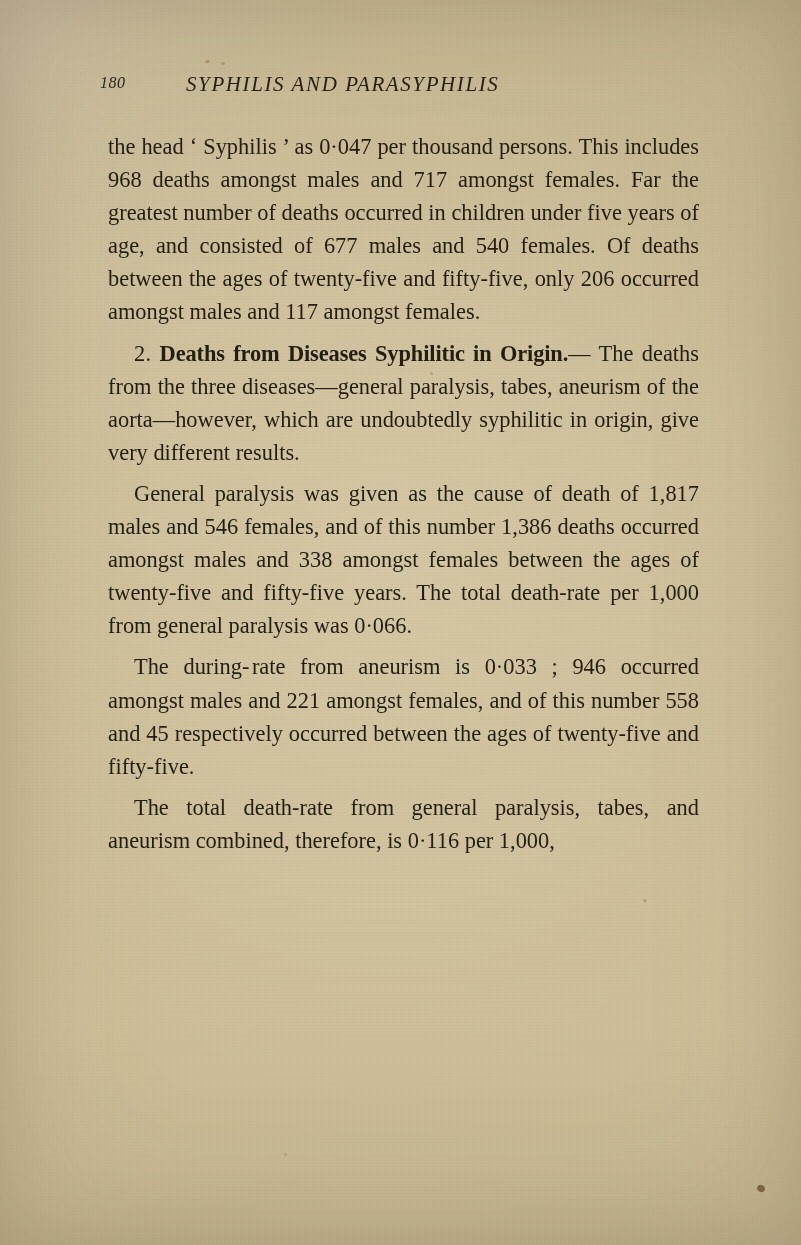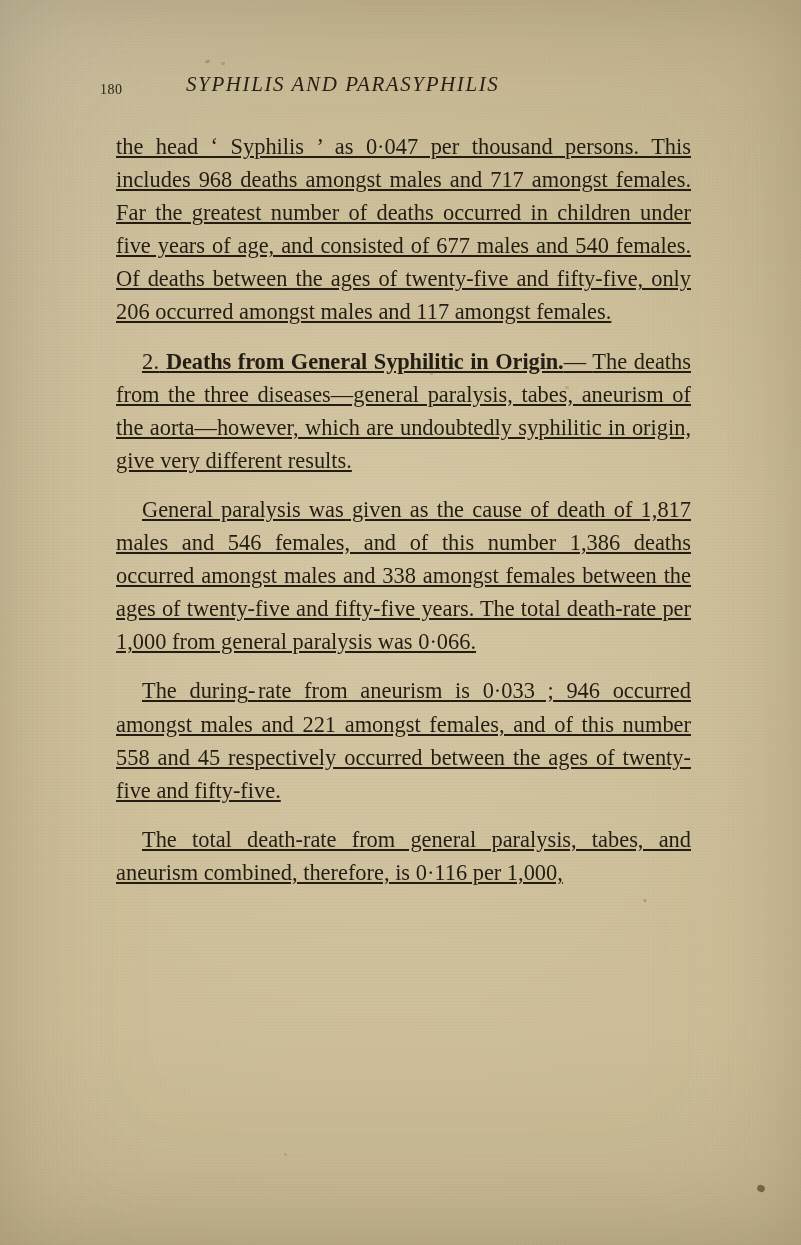--- a/index.html
+++ b/index.html
@@ -56,46 +56,46 @@
 
   
   .runhead {
     position: relative;
     height: 42px;
     margin-bottom: 20px;
   }
   .folio {
     position: absolute;
     left: 0;
-    top: 14px;
-    font-size: 14px;
+    top: 6px;
+    font-size: 16px;
     letter-spacing: 0.5px;
     color: #241e13;
+    font-style: italic;
   }
   .runtitle {
     position: absolute;
     left: 86px;
     top: 4px;
     font-style: italic;
     font-size: 21px;
     letter-spacing: 1.6px;
     color: #241e13;
     white-space: nowrap;
   }
 
   
   .para {
-    margin: 16px;
+    margin: 8px;
     font-size: 22.4px;
     line-height: 33.1px;
     text-align: justify;
     text-align-last: left;
     color: #241d12;
     hyphens: none;
-    text-decoration: underline;
   }
   .para.indent { text-indent: 26px; }
 
   .heading-run {
     font-weight: bold;
     letter-spacing: -0.1px;
   }
   .num { letter-spacing: 0.2px; }
 
   
@@ -125,21 +125,21 @@
   <div class="textblock">
 
     <div class="runhead">
       <span class="folio">180</span>
       <span class="runtitle">SYPHILIS AND PARASYPHILIS</span>
     </div>
 
     <p class="para">the head ‘ Syphilis ’ as 0·047 per thousand persons. This includes 968 deaths amongst males and 717 amongst females. Far the greatest number of deaths occurred in children under five years of age, and consisted of 677 males and 540 females. Of deaths between the ages of twenty-five and fifty-five, only 206 occurred amongst males and 117 amongst females.</p>
 
 
-    <p class="para indent"><span class="num">2.</span> <span class="heading-run">Deaths from General Syphilitic in Origin.</span><span>—</span> <span>The deaths from the three diseases—general paralysis, tabes, aneurism of the aorta—however, which are undoubtedly syphilitic in origin, give very different results.</span></p>
+    <p class="para indent"><span class="num">2.</span> <span class="heading-run">Deaths from Diseases Syphilitic in Origin.</span><span>—</span> <span>The deaths from the three diseases—general paralysis, tabes, aneurism of the aorta—however, which are undoubtedly syphilitic in origin, give very different results.</span></p>
 
     <p class="para indent">General paralysis was given as the cause of death of 1,817 males and 546 females, and of this number 1,386 deaths occurred amongst males and 338 amongst females between the ages of twenty-five and fifty-five years. The total death-rate per 1,000 from general paralysis was 0·066.</p>
 
 
     <p class="para indent"><span>The during</span><span class="loosehyph">-</span><span>rate from aneurism is 0·033 ; 946 occurred amongst males and 221 amongst females, and of this number 558 and 45 respectively occurred between the ages of twenty-five and fifty-five.</span></p>
 
     <p class="para indent">The total death-rate from general paralysis, tabes, and aneurism combined, therefore, is 0·116 per 1,000,</p>
 
   </div>
 

